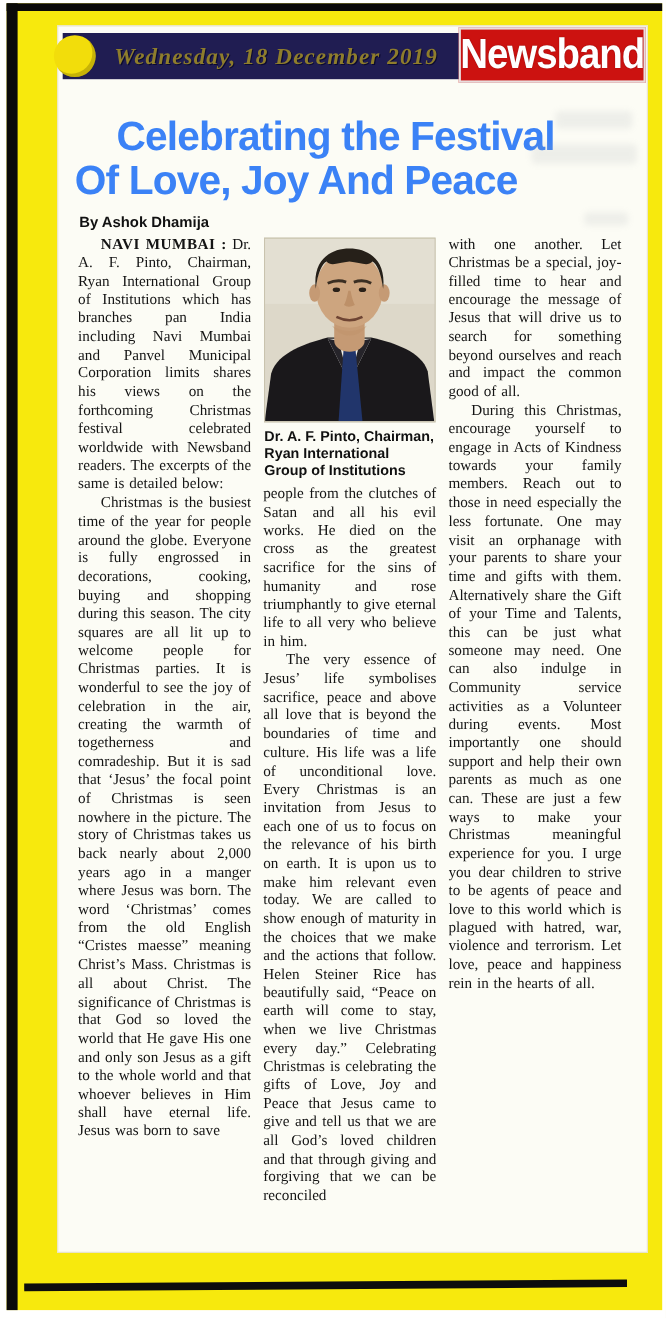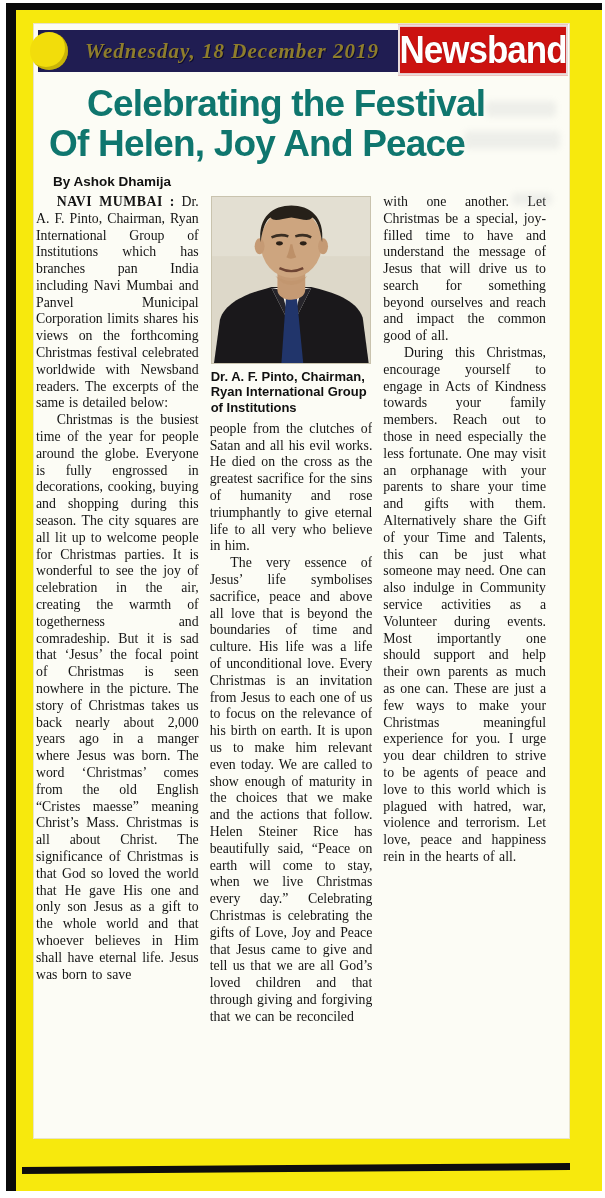--- a/index.html
+++ b/index.html
@@ -14,21 +14,21 @@
     background:#f7e90d;
     border-left:10px solid #0a0a0a;
     border-top:7px solid #0a0a0a;
     box-sizing:border-box;
   }
   .bottom-rule {
     position:absolute; left:22px; bottom:26px; width:548px; height:7px;
     background:#0d0d0d; transform:rotate(-0.4deg);
   }
   .paper {
-    position:absolute; left:33px; top:23px; width:537px; height:1116px;
+    position:absolute; left:52px; top:23px; width:537px; height:1116px;
     background:#fcfcf5; box-shadow:0 0 0 1px #e8e3c9 inset;
   }
 
   
   .masthead {
     position:relative; margin:7px 6px 0 5px; height:42px;
     background:#201d52; display:flex; align-items:center; overflow:visible;
   }
   .sun {
     position:absolute; left:-8px; top:2px; width:38px; height:38px;
@@ -47,36 +47,36 @@
     background:#cc1210; color:#ffffff;
     display:flex; align-items:center; justify-content:center;
     font-weight:800; font-size:35px; letter-spacing:-1px;
     transform:scaleY(1.1);
     text-shadow:0 0 1px #7a0000;
     border:2px solid #e9dddd; box-sizing:border-box;
   }
 
   
   .headline {
-    margin:12px 18px 2px 16px;
+    margin:32px 18px 2px 16px;
     font-size:37px; line-height:1.08; font-weight:800;
-    letter-spacing:-0.8px; color:#0f766e;
+    letter-spacing:-0.8px; color:#3b82f6;
   }
   .headline .l1 { display:block; margin-left:38px; }
   .headline .l2 { display:block; }
 
   .byline {
     margin:10px 0 5px 4px;
     font-size:13.5px; font-weight:bold; color:#111;padding-left:16px;
   }
 
   
   .columns {
     display:flex; gap:11px; padding:0 24px 0 3px;
-    height:948px; overflow:hidden;
+    height:948px; overflow:hidden;margin-left:16px;
   }
   .col {
     flex:1; min-width:0; overflow:hidden;
     font-family:"Liberation Serif", serif;
     font-size:13.8px; line-height:16.8px; color:#141414;
     text-align:justify;
   }
   .para { margin:0; word-spacing:1px; }
   .para.indent { text-indent:1.5em; }
   .dateline { font-weight:bold; letter-spacing:.5px; }
@@ -114,21 +114,21 @@
   <div class="paper">
 
     <div class="masthead">
       <div class="sun"></div>
       <div class="masthead-date">Wednesday, 18 December 2019</div>
       <div class="brand-box">Newsband</div>
     </div>
 
     <h1 class="headline">
       <span class="l1">Celebrating the Festival</span>
-      <span class="l2">Of Helen, Joy And Peace</span>
+      <span class="l2">Of Love, Joy And Peace</span>
     </h1>
 
     <div class="byline">By Ashok Dhamija</div>
 
     <div class="columns">
 
       <div class="col">
         <p class="para indent"><b class="dateline">NAVI MUMBAI :</b> <span>Dr. A. F. Pinto, Chairman, Ryan International Group of Institutions which has branches pan India including Navi Mumbai and Panvel Municipal Corporation limits shares his views on the forthcoming Christmas festival celebrated worldwide with Newsband readers. The excerpts of the same is detailed below:</span></p>
         <p class="para indent">Christmas is the busiest time of the year for people around the globe. Everyone is fully engrossed in decorations, cooking, buying and shopping during this season. The city squares are all lit up to welcome people for Christmas parties. It is wonderful to see the joy of celebration in the air, creating the warmth of togetherness and comradeship. But it is sad that ‘Jesus’ the focal point of Christmas is seen nowhere in the picture. The story of Christmas takes us back nearly about 2,000 years ago in a manger where Jesus was born. The word ‘Christmas’ comes from the old English “Cristes maesse” meaning Christ’s Mass. Christmas is all about Christ. The significance of Christmas is that God so loved the world that He gave His one and only son Jesus as a gift to the whole world and that whoever believes in Him shall have eternal life. Jesus was born to save</p>
       </div>
@@ -171,21 +171,21 @@
               <path d="M64,80 q16,10 32,0 q-6,9 -16,9 q-10,0 -16,-9" fill="#c0946c" opacity=".6"></path>
             </svg>
           </div>
           <figcaption class="caption">Dr. A. F. Pinto, Chairman, Ryan International Group of Institutions</figcaption>
         </figure>
         <p class="para">people from the clutches of Satan and all his evil works. He died on the cross as the greatest sacrifice for the sins of humanity and rose triumphantly to give eternal life to all very who believe in him.</p>
         <p class="para indent">The very essence of Jesus’ life symbolises sacrifice, peace and above all love that is beyond the boundaries of time and culture. His life was a life of unconditional love. Every Christmas is an invitation from Jesus to each one of us to focus on the relevance of his birth on earth. It is upon us to make him relevant even today. We are called to show enough of maturity in the choices that we make and the actions that follow. Helen Steiner Rice has beautifully said, “Peace on earth will come to stay, when we live Christmas every day.” Celebrating Christmas is celebrating the gifts of Love, Joy and Peace that Jesus came to give and tell us that we are all God’s loved children and that through giving and forgiving that we can be reconciled</p>
       </div>
 
       <div class="col">
-        <p class="para">with one another. Let Christmas be a special, joy-filled time to have and understand the message of Jesus that will drive us to search for something beyond ourselves and reach and impact the common good of all.</p>
+        <p class="para">with one another. Let Christmas be a special, joy-filled time to hear and encourage the message of Jesus that will drive us to search for something beyond ourselves and reach and impact the common good of all.</p>
         <p class="para indent">During this Christmas, encourage yourself to engage in Acts of Kindness towards your family members. Reach out to those in need especially the less fortunate. One may visit an orphanage with your parents to share your time and gifts with them. Alternatively share the Gift of your Time and Talents, this can be just what someone may need. One can also indulge in Community service activities as a Volunteer during events. Most importantly one should support and help their own parents as much as one can. These are just a few ways to make your Christmas meaningful experience for you. I urge you dear children to strive to be agents of peace and love to this world which is plagued with hatred, war, violence and terrorism. Let love, peace and happiness rein in the hearts of all.</p>
       </div>
 
     </div>
 
     <div class="ghost g1"></div>
     <div class="ghost g2"></div>
     <div class="ghost g3"></div>
   </div>
 </div>

